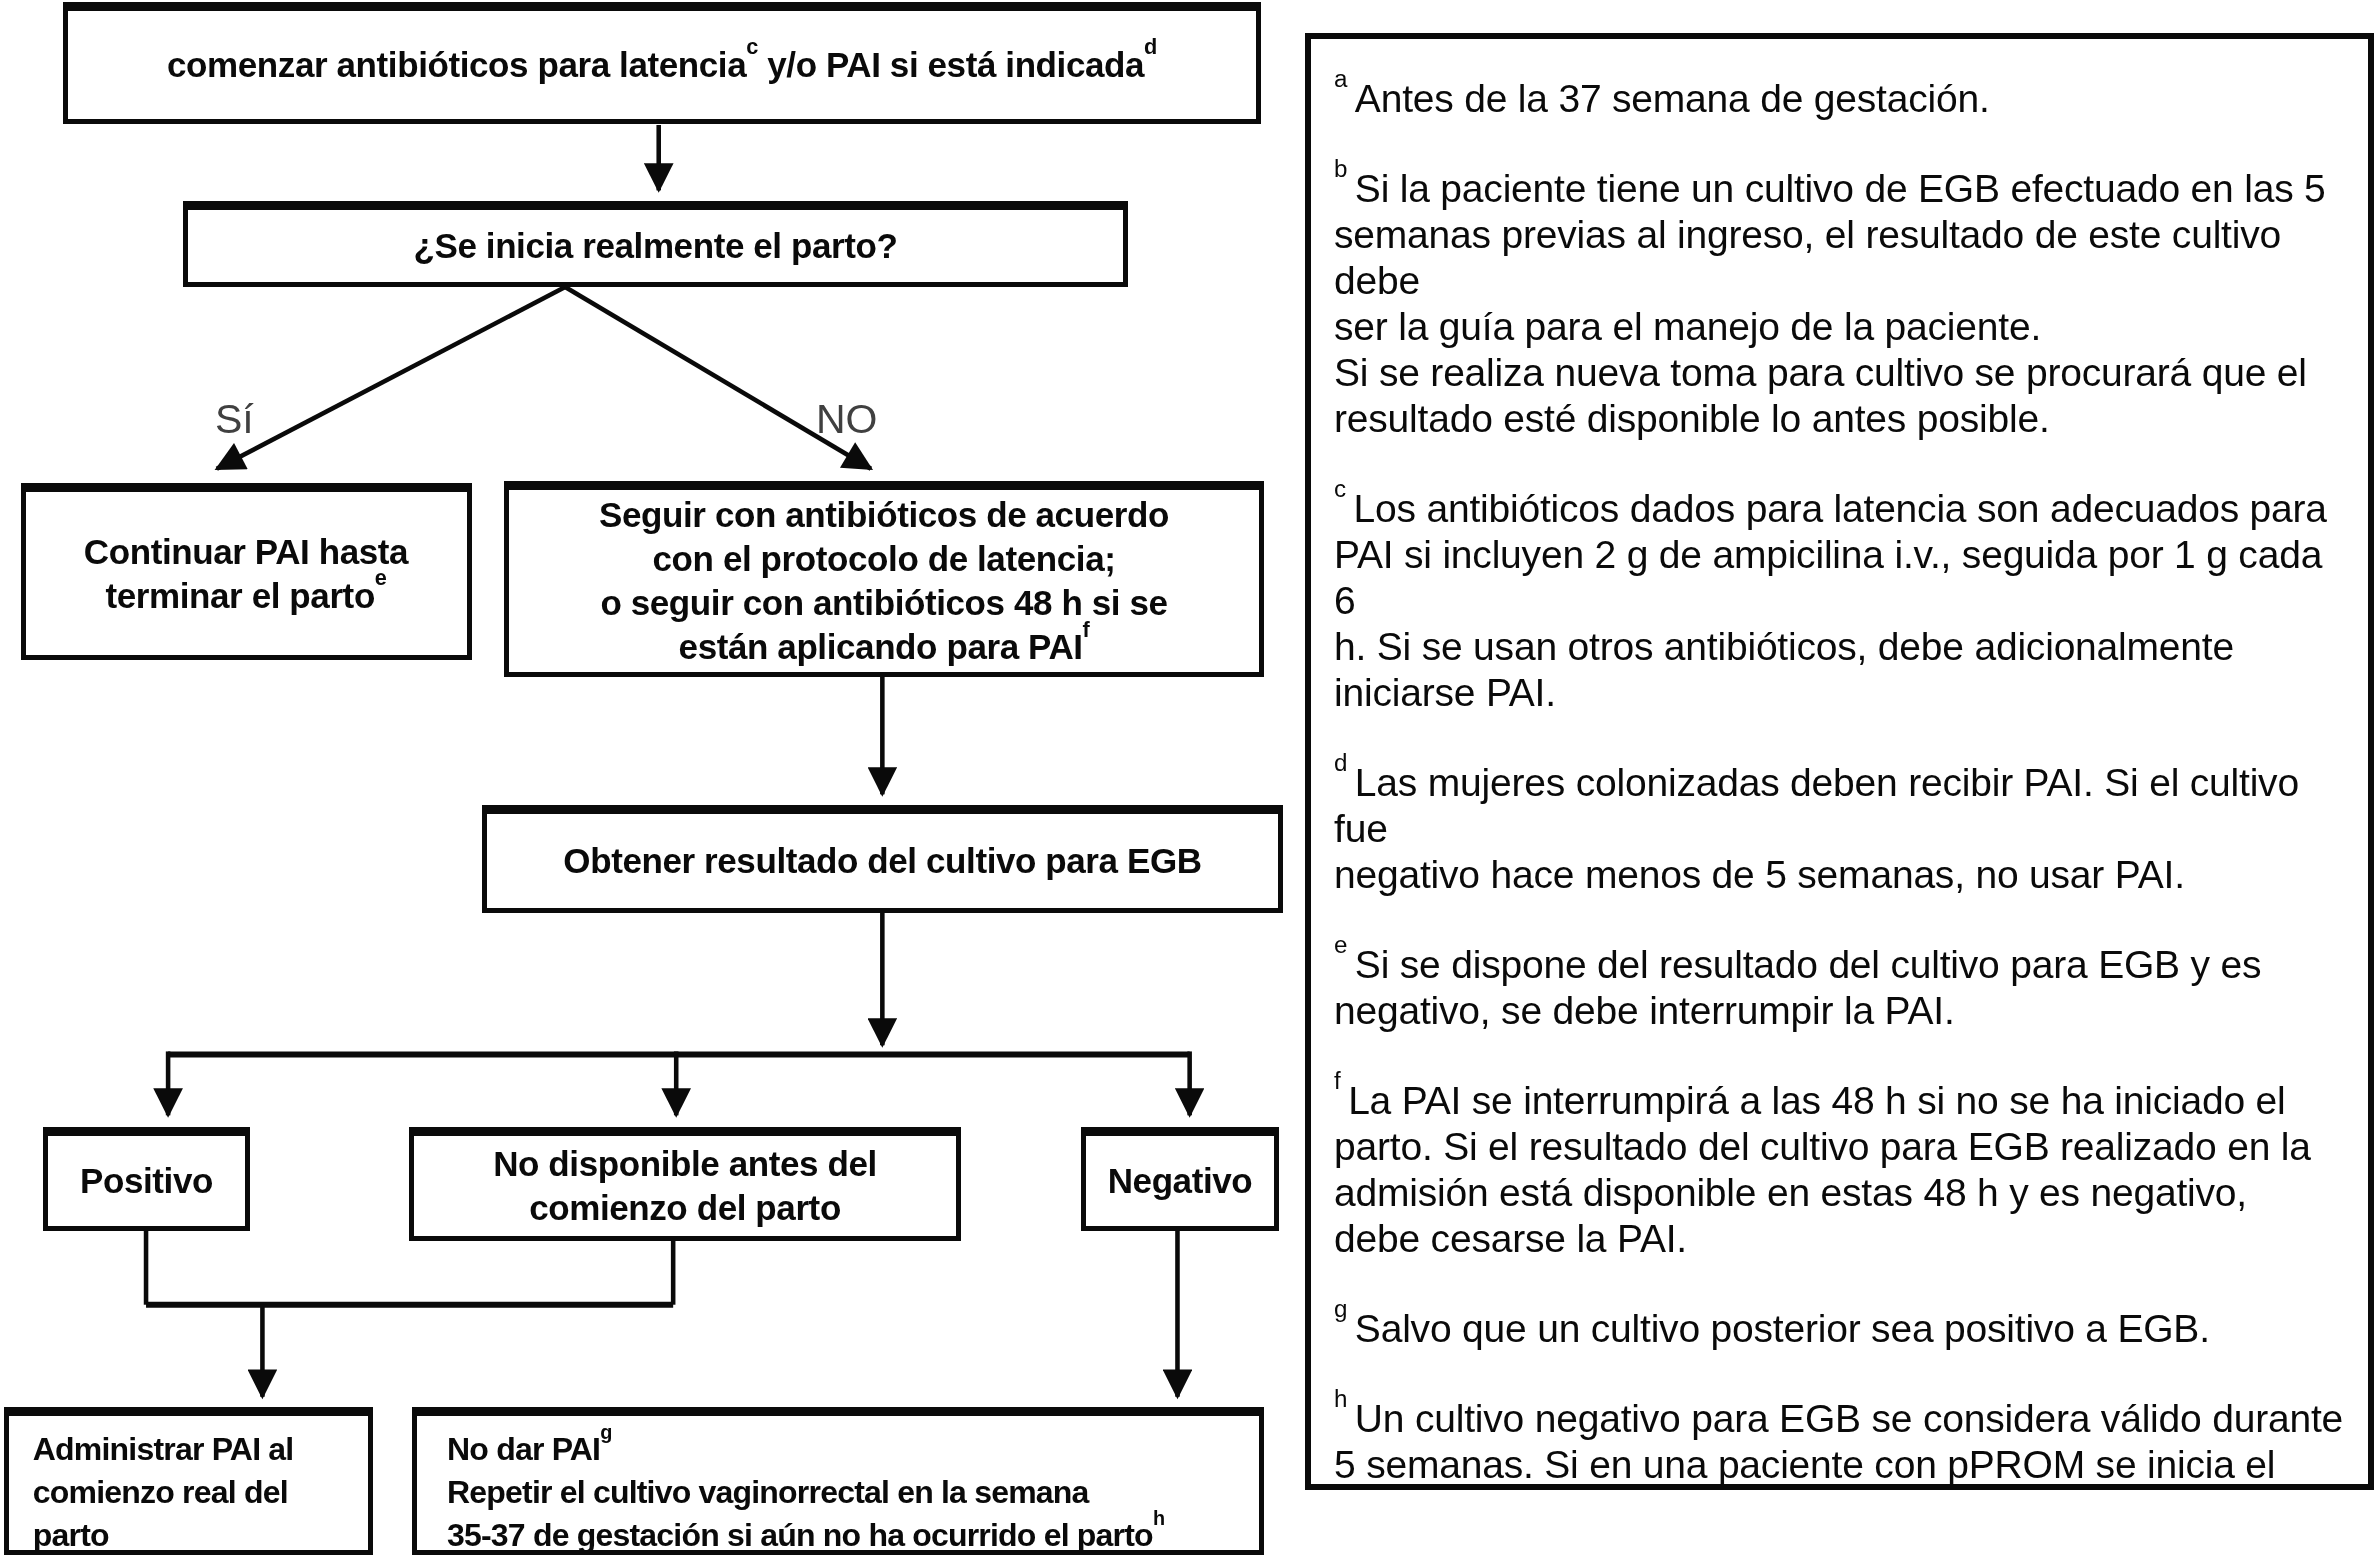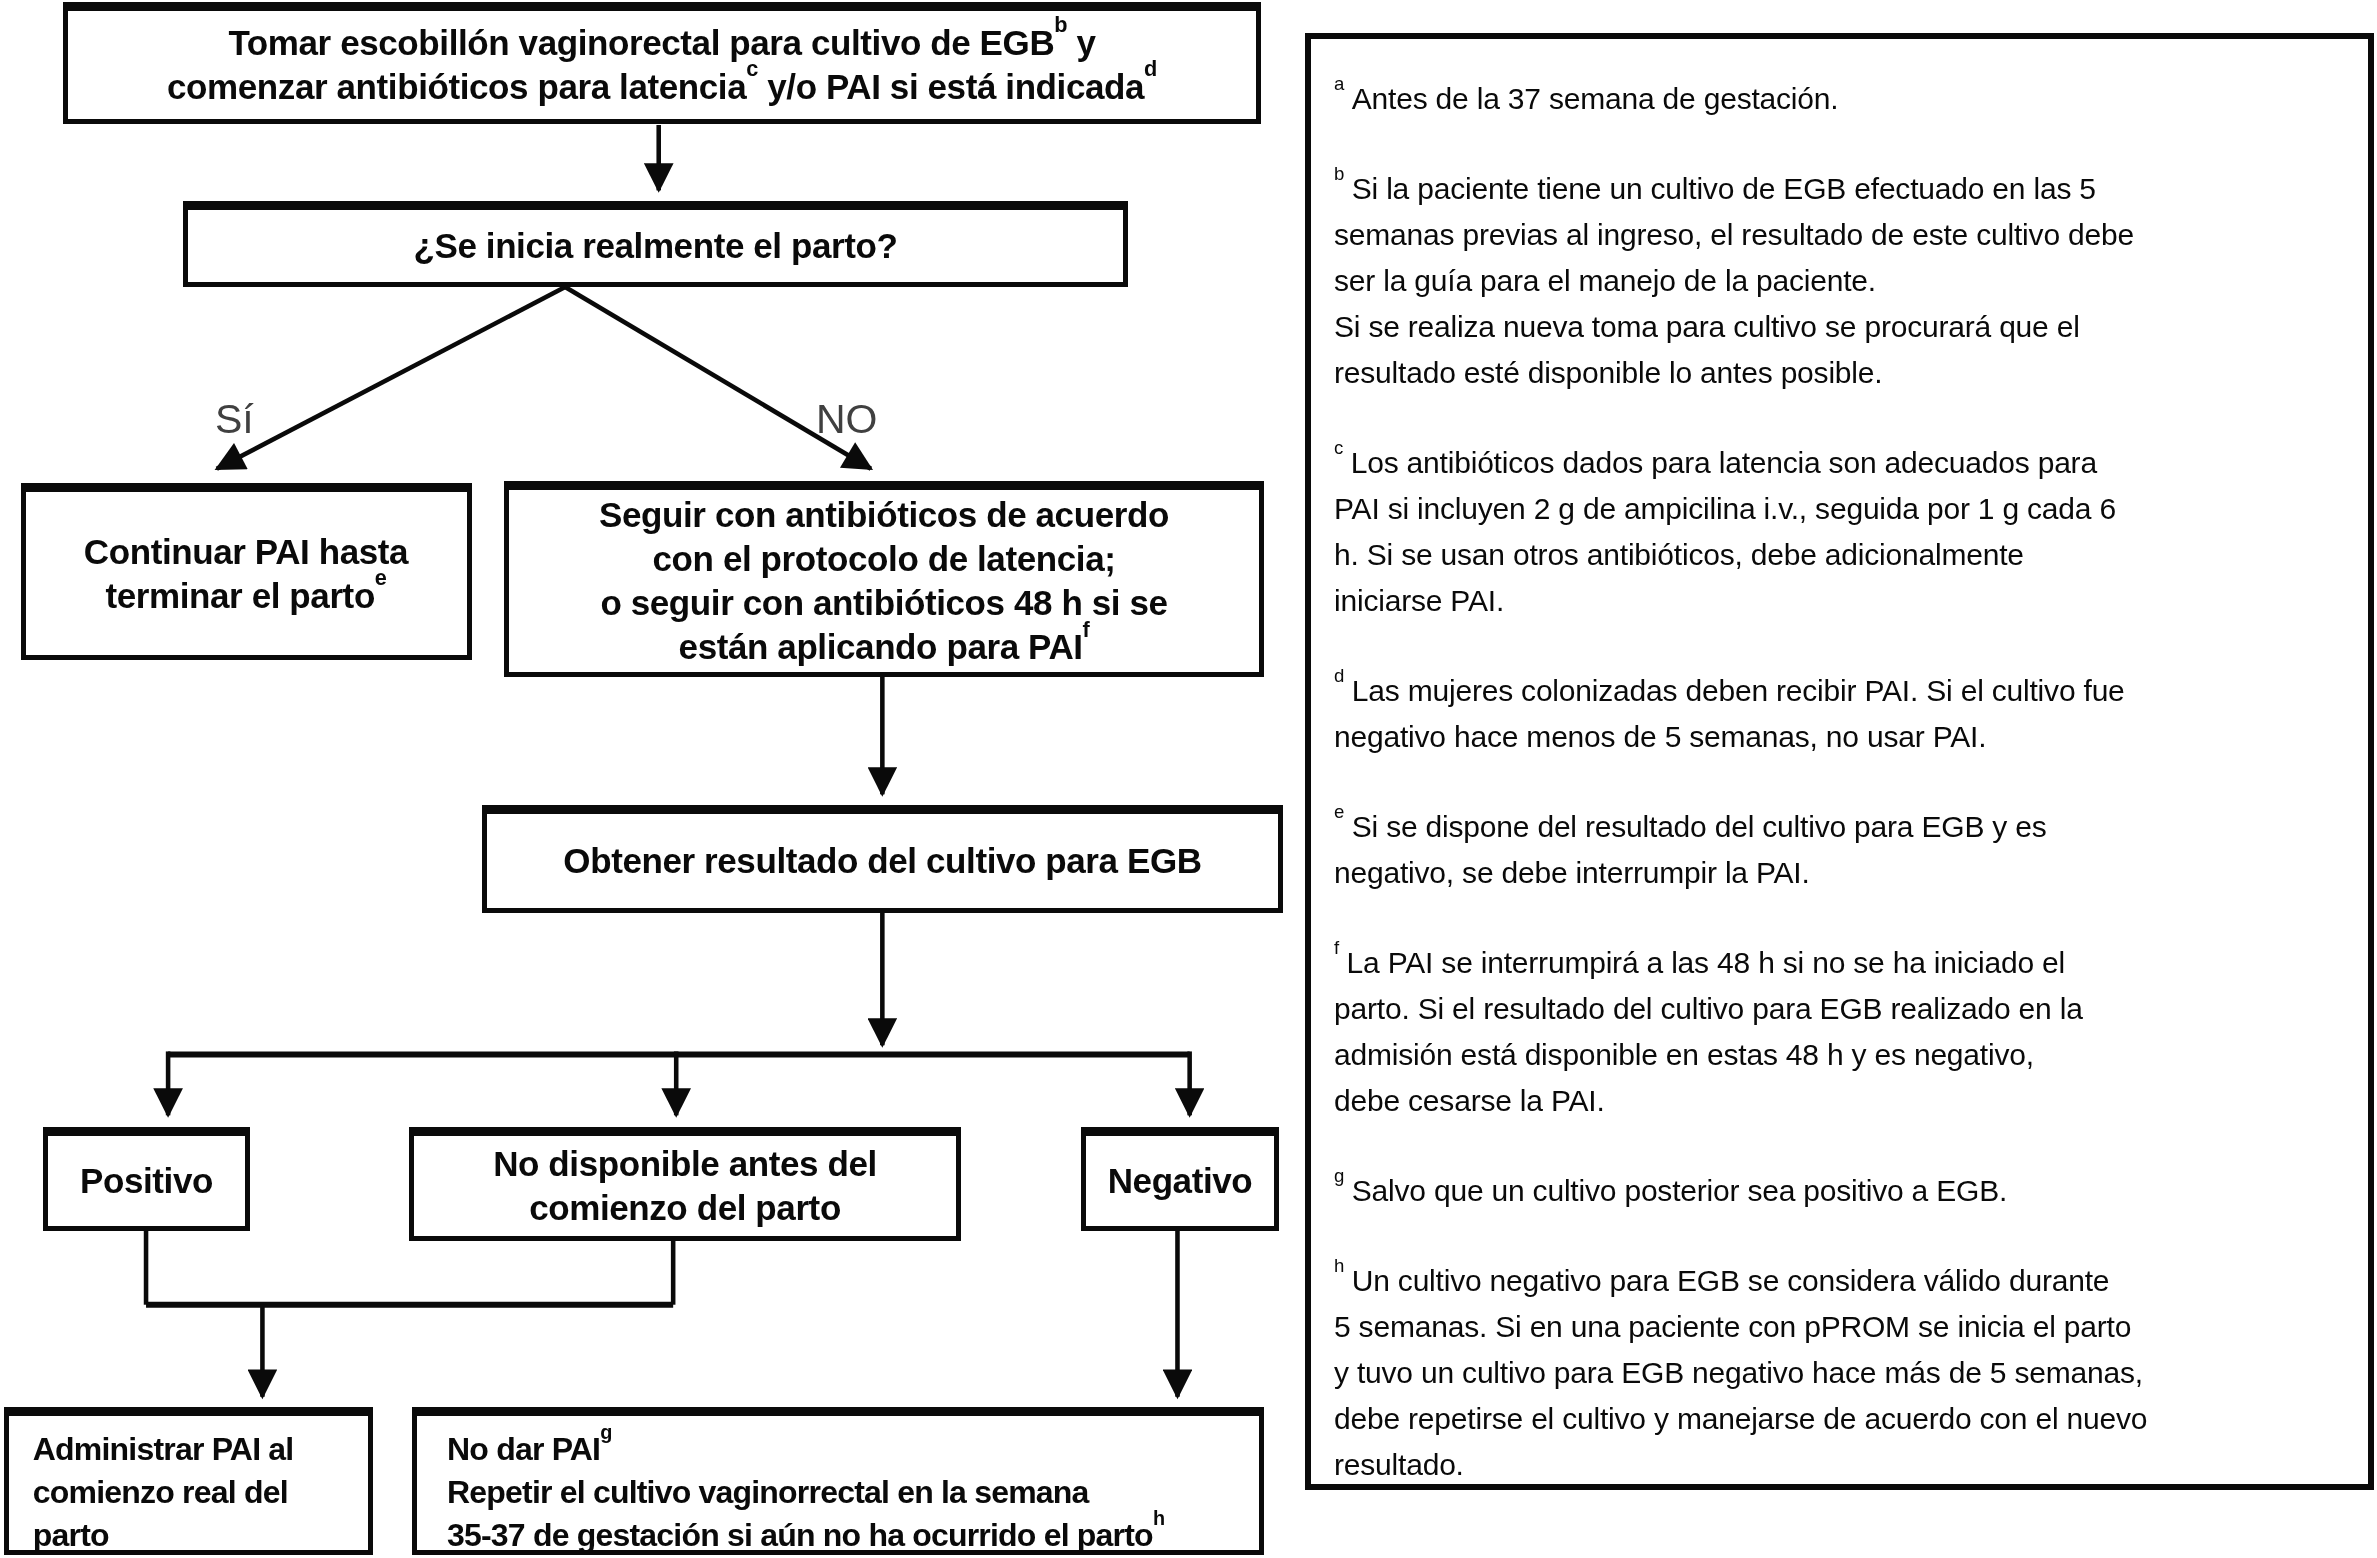--- a/index.html
+++ b/index.html
@@ -16,21 +16,21 @@
   }
   .fbox .line{white-space:nowrap;}
   .fbox sup,.fn sup{font-size:0.62em;position:relative;top:-0.45em;line-height:0;}
   .leftbox{align-items:flex-start;text-align:left;justify-content:flex-start;
     font-size:32px;line-height:43px;letter-spacing:-0.8px;}
   .branch-label{position:absolute;font-size:41px;font-weight:normal;color:#404040;}
   .panel{
     position:absolute;left:1305px;top:33px;width:1069px;height:1457px;box-sizing:border-box;
     border:6.8px solid #0a0a0a;background:#ffffff;padding:37px 16.7px 15px 23px;overflow:hidden;
   }
-  .fn{font-size:30px;line-height:46px;margin:0 0 44px 0;letter-spacing:-0.2px;}
+  .fn{font-size:39px;line-height:46px;margin:0 0 44px 0;letter-spacing:-0.2px;}
   .fn .fn-text{white-space:pre-line;}
   .fn sup{margin-right:7.6px;}
   .preline{white-space:pre-line;}
 </style>
 </head>
 <body>
 
 <div class="stage">
 
   <svg class="connectors" viewBox="0 0 3125 2049" xmlns="http://www.w3.org/2000/svg">
@@ -51,21 +51,20 @@
       <line x1="1564" y1="1382" x2="1564" y2="1466" marker-end="url(#ah)"></line>
       <line x1="192" y1="1616" x2="192" y2="1715"></line>
       <line x1="885" y1="1616" x2="885" y2="1715"></line>
       <line x1="192" y1="1715" x2="885" y2="1715" stroke-width="8"></line>
       <line x1="345" y1="1715" x2="345" y2="1836" marker-end="url(#ah)"></line>
       <line x1="1548" y1="1616" x2="1548" y2="1836" marker-end="url(#ah)"></line>
     </g>
   </svg>
 
   <div class="fbox" style="left:63px;top:1.5px;width:1198px;height:122px;">
-    <div class="line"><span>Tomar escobillón vaginorectal para cultivo de EGB</span><sup>b</sup><span> y</span></div>
     <div class="line"><span>comenzar antibióticos para latencia</span><sup>c</sup><span> y/o PAI si está indicada</span><sup>d</sup></div>
   </div>
 
   <div class="fbox" style="left:183px;top:201px;width:945px;height:86px;">
     <div class="line">¿Se inicia realmente el parto?</div>
   </div>
 
   <div class="branch-label" style="left:215px;top:396px;">Sí</div>
   <div class="branch-label" style="left:816px;top:396px;">NO</div>
 

